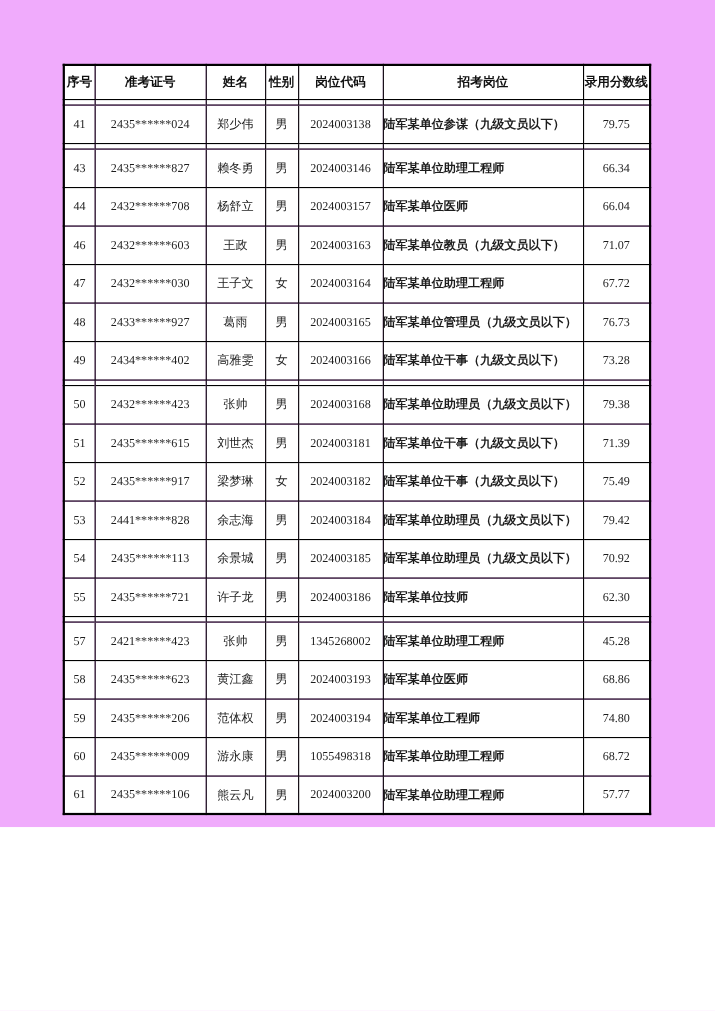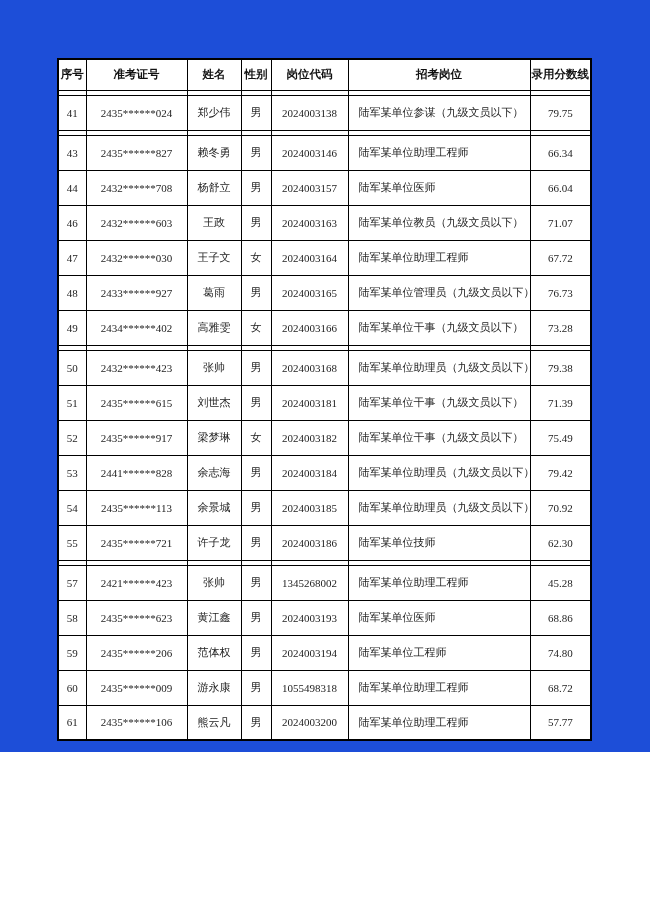--- a/index.html
+++ b/index.html
@@ -4,21 +4,21 @@
 <style>
   html, body {
     margin: 0;
     padding: 0;
     background: #ffffff;
   }
   .page {
     position: relative;
     width: 650px;
     height: 752px;
-    background: #1d4ed8;
+    background: #f0abfc;
     font-family: "Liberation Serif", "DejaVu Serif", serif;
     color: #1a1a1a;
     overflow: hidden;
   }
   table.score-table {
     position: absolute;
     left: 57px;
     top: 58px;
     width: 533px;
     border-collapse: collapse;
@@ -47,21 +47,22 @@
     height: 35px;
   }
   .score-table tbody td {
     font-size: 11px;
     text-align: center;
     color: #1d1d1d;
   }
   
   .score-table tbody td.c5 {
     text-align: left;
-    padding-left: 10px;
+    padding-left: 0;
+    font-weight: bold;
   }
   
   .score-table tbody tr.gap {
     height: 4px;
   }
   .score-table tbody tr.gap td {
     border-top: none;
     border-bottom: none;
     height: 4px;
     font-size: 0;

